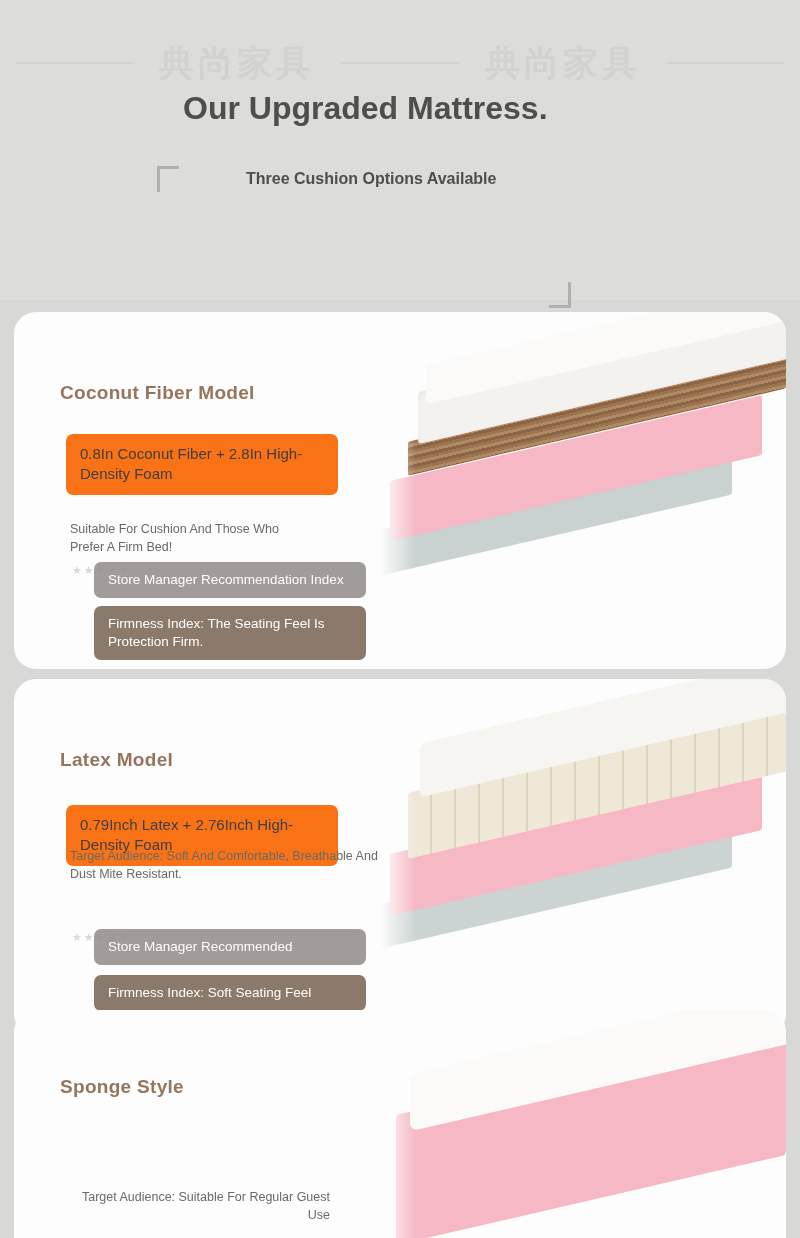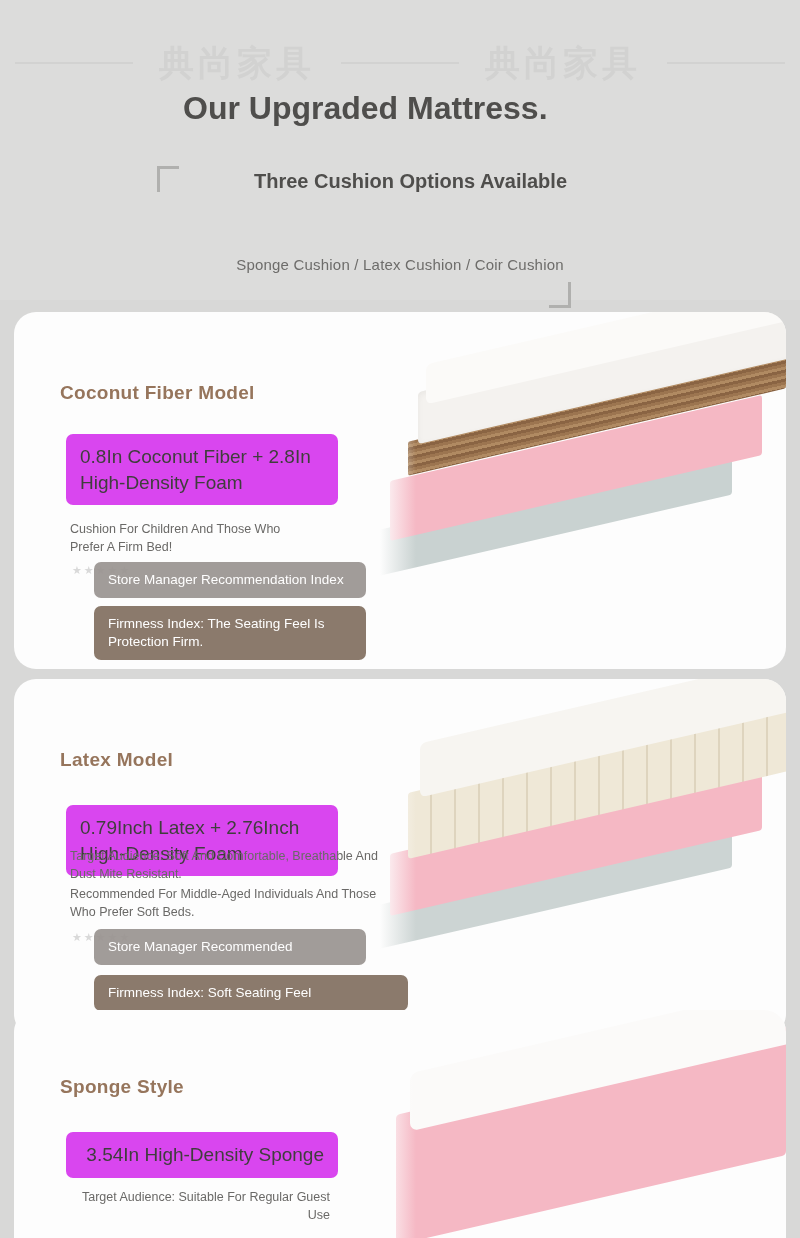--- a/index.html
+++ b/index.html
@@ -62,25 +62,24 @@
     width: 430px;
     font-size: 32px;
     font-weight: bold;
     line-height: 1.25;
     color: #4f4e4c;
   }
   .hero-sub {
     position: absolute;
     left: 246px; top: 90px;
     width: 360px;
-    font-size: 20px;
+    font-size: 16px;
     font-weight: bold;
     line-height: 1.35;
     color: #4f4e4c;
-    margin-left: 8px;
   }
   .hero-tagline {
     position: absolute;
     left: 0; top: 178px; width: 800px;
     text-align: center;
     font-size: 15px;
     color: #6d6c6a;
     letter-spacing: .2px;
   }
 
@@ -101,24 +100,24 @@
     position: absolute;
     left: 46px;
     font-size: 19px;
     font-weight: bold;
     color: #96755c;
     letter-spacing: .3px;
   }
   .chip {
     position: absolute;
     left: 52px;
-    background: #d946ef;
+    background: #f97316;
     border-radius: 7px;
     padding: 10px 14px;
-    font-size: 19px;
+    font-size: 15px;
     color: #3f3e3c;
     line-height: 1.35;
   }
   .plain {
     position: absolute;
     left: 56px;
     font-size: 12.5px;
     color: #6a6967;
     line-height: 1.45;
   }
@@ -192,62 +191,59 @@
     <div class="wm-line"></div>
     <div class="wm-text">典尚家具</div>
     <div class="wm-line"></div>
   </div>
 
   <div class="hero">
     <div class="quote-open"></div>
     <div class="quote-close"></div>
     <div class="hero-title">Our Upgraded Mattress.</div>
     <div class="hero-sub">Three Cushion Options Available</div>
-    <div class="hero-tagline">Sponge Cushion / Latex Cushion / Coir Cushion</div>
   </div>
 
   <div class="card" id="card-coconut">
     <div class="illo">
       <div class="layer c-grey"></div>
       <div class="layer c-pink"></div>
       <div class="layer c-coir"></div>
       <div class="layer c-white"></div>
       <div class="layer c-top"></div>
       <div class="illo-mask-left"></div>
     </div>
     <div class="card-title" style="top:70px">Coconut Fiber Model</div>
     <div class="chip" style="top:122px; width:272px;">0.8In Coconut Fiber + 2.8In High-Density Foam</div>
-    <div class="plain" style="top:208px; width:240px;">Cushion For Children And Those Who Prefer A Firm Bed!</div>
+    <div class="plain" style="top:208px; width:240px;">Suitable For Cushion And Those Who Prefer A Firm Bed!</div>
     <div class="stars" style="left:58px; top:252px;">★★★★★</div>
     <div class="badge muted" style="top:250px; width:272px;">Store Manager Recommendation Index</div>
     <div class="stars" style="left:250px; top:310px;">★★★★★</div>
     <div class="badge" style="top:294px; width:272px;">Firmness Index: The Seating Feel Is Protection Firm.</div>
   </div>
 
   <div class="card" id="card-latex">
     <div class="illo">
       <div class="layer l-grey"></div>
       <div class="layer l-pink"></div>
       <div class="layer l-latex"></div>
       <div class="layer l-white"></div>
       <div class="illo-mask-left"></div>
     </div>
     <div class="card-title" style="top:70px">Latex Model</div>
     <div class="chip" style="top:126px; width:272px;">0.79Inch Latex + 2.76Inch High-Density Foam</div>
     <div class="plain" style="top:168px; width:320px;">Target Audience: Soft And Comfortable, Breathable And Dust Mite Resistant.</div>
-    <div class="plain" style="top:206px; width:330px;">Recommended For Middle-Aged Individuals And Those Who Prefer Soft Beds.</div>
     <div class="stars" style="left:58px; top:252px;">★★★★★</div>
     <div class="badge muted" style="top:250px; width:272px;">Store Manager Recommended</div>
-    <div class="badge" style="top:296px; width:314px;">Firmness Index: Soft Seating Feel</div>
+    <div class="badge" style="top:296px; width:272px;">Firmness Index: Soft Seating Feel</div>
   </div>
 
   <div class="card" id="card-sponge">
     <div class="illo">
       <div class="layer s-pink"></div>
       <div class="layer s-white"></div>
       <div class="illo-mask-left"></div>
     </div>
     <div class="card-title" style="top:66px">Sponge Style</div>
-    <div class="chip" style="top:122px; width:272px;">3.54In High-Density Sponge</div>
     <div class="plain" style="top:178px; width:260px;">Target Audience: Suitable For Regular Guest Use</div>
   </div>
 
 </div>
 
 </body></html>

